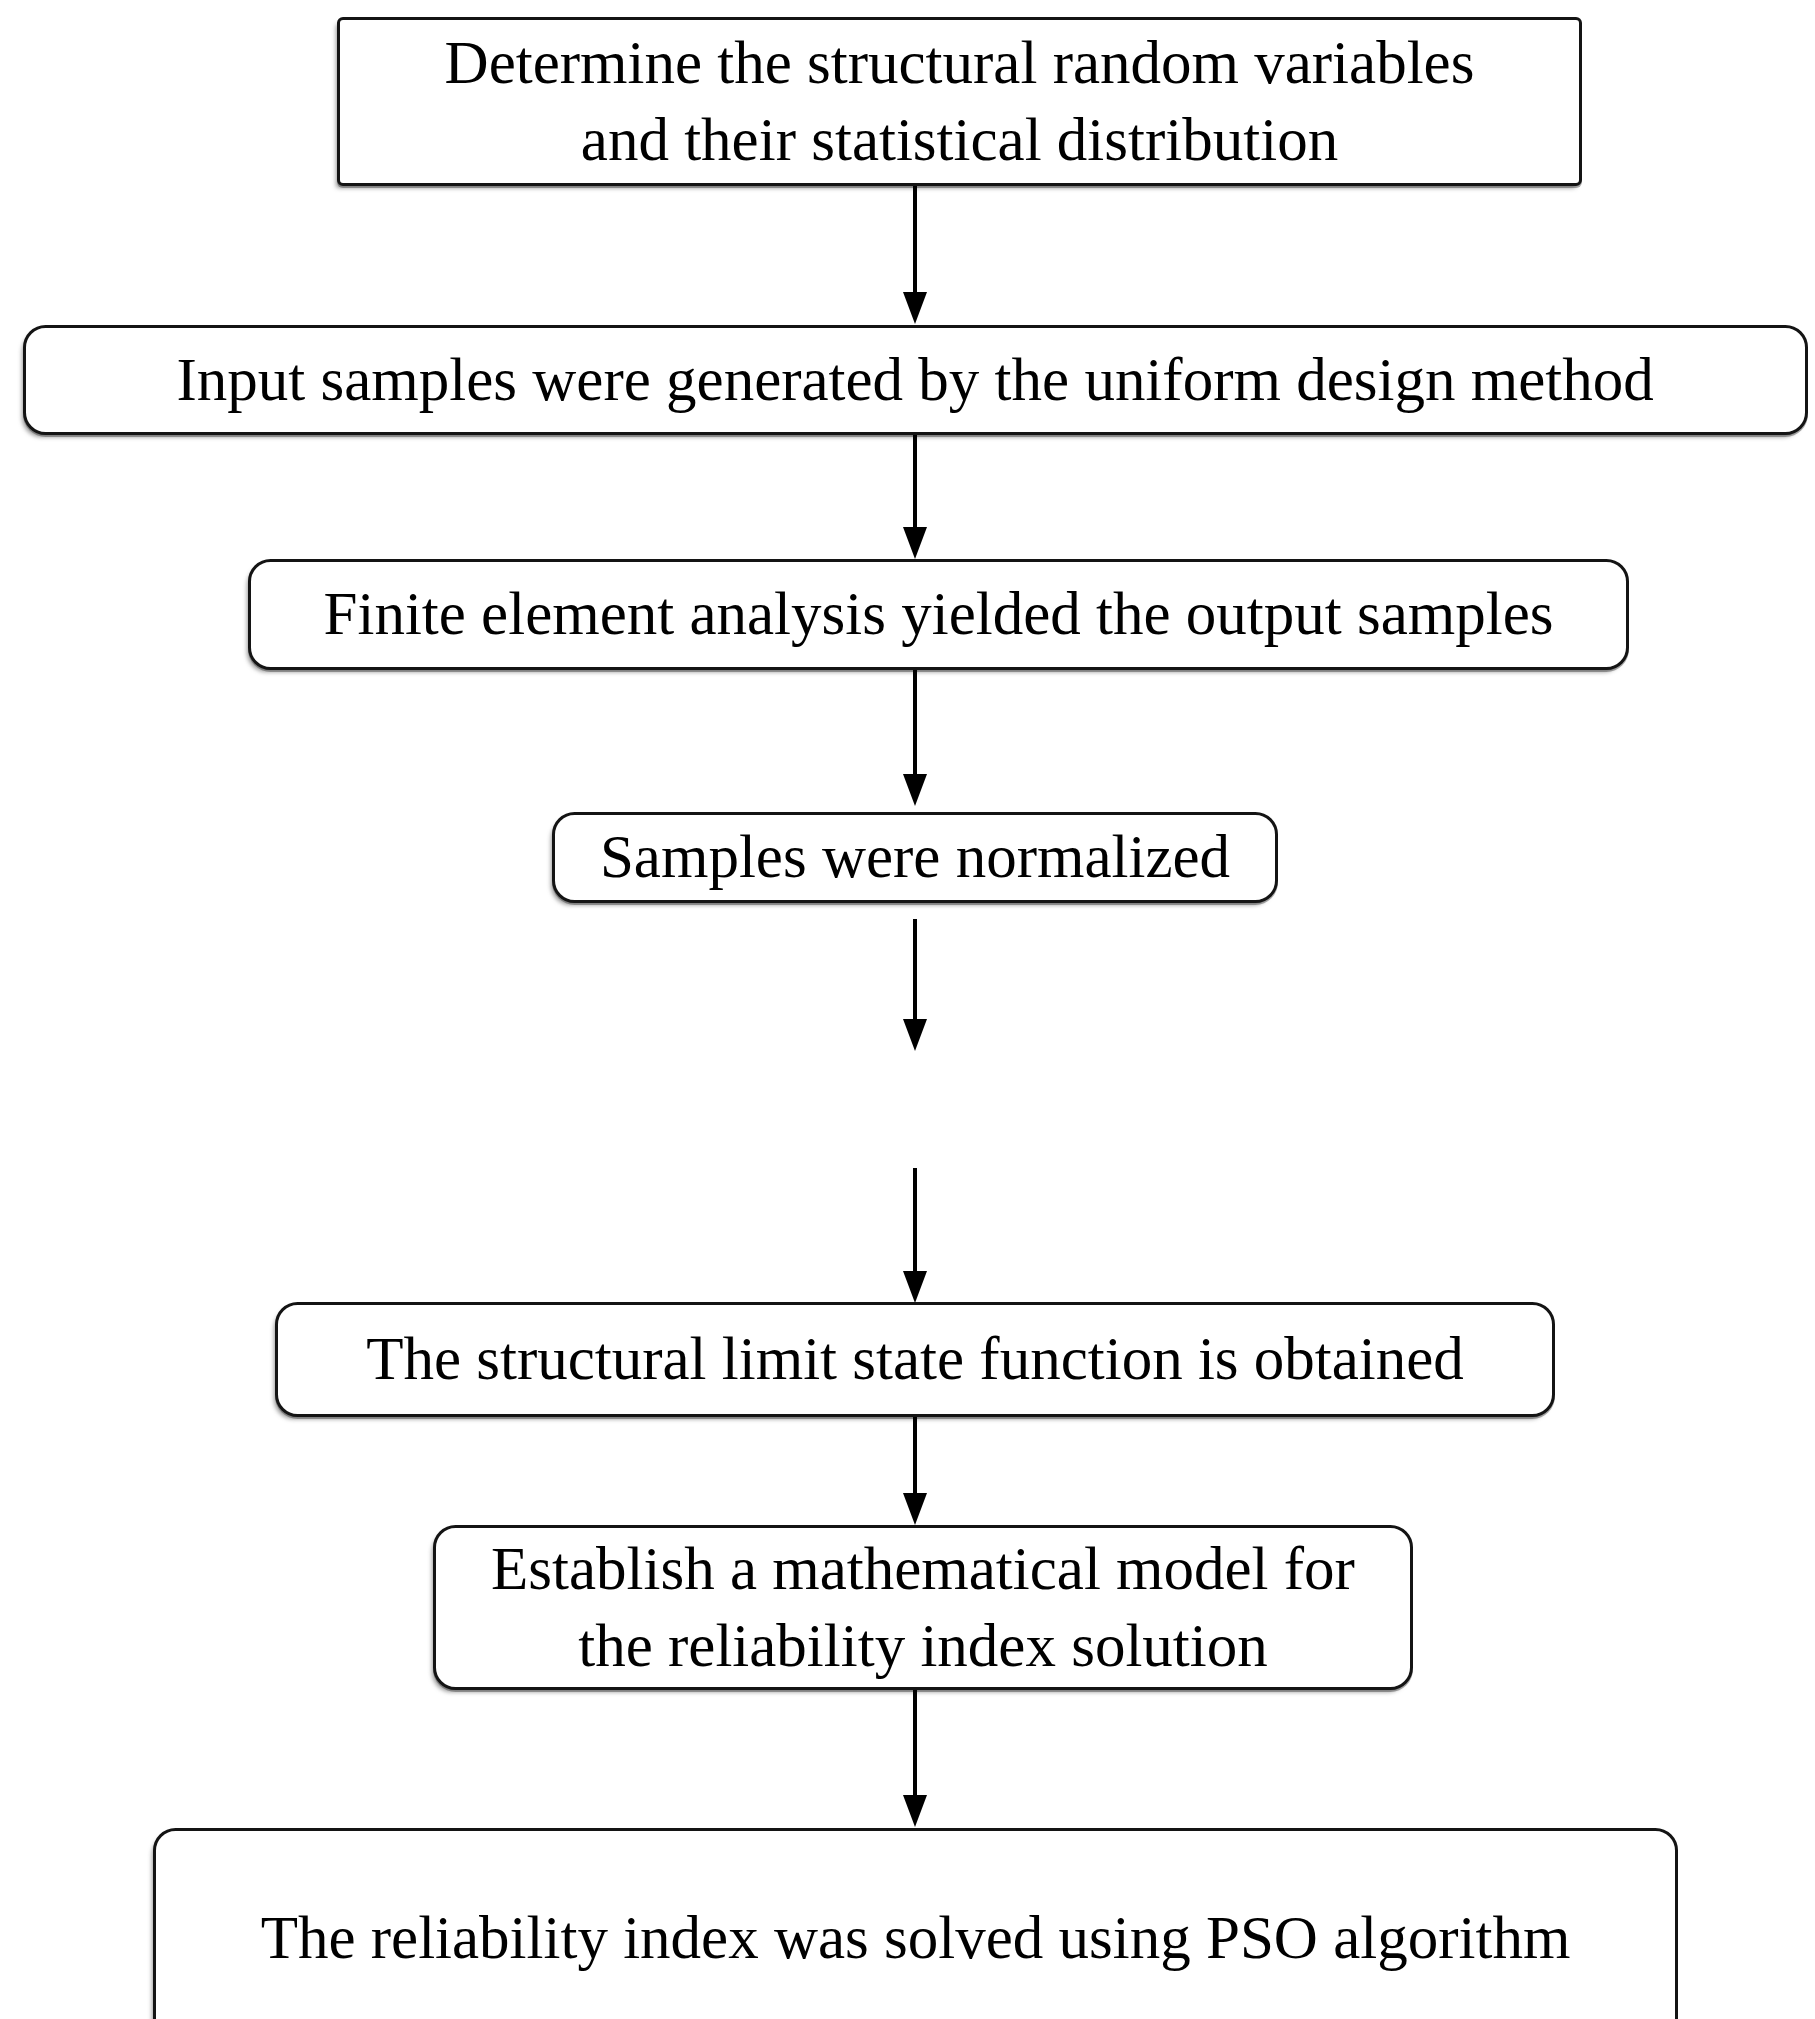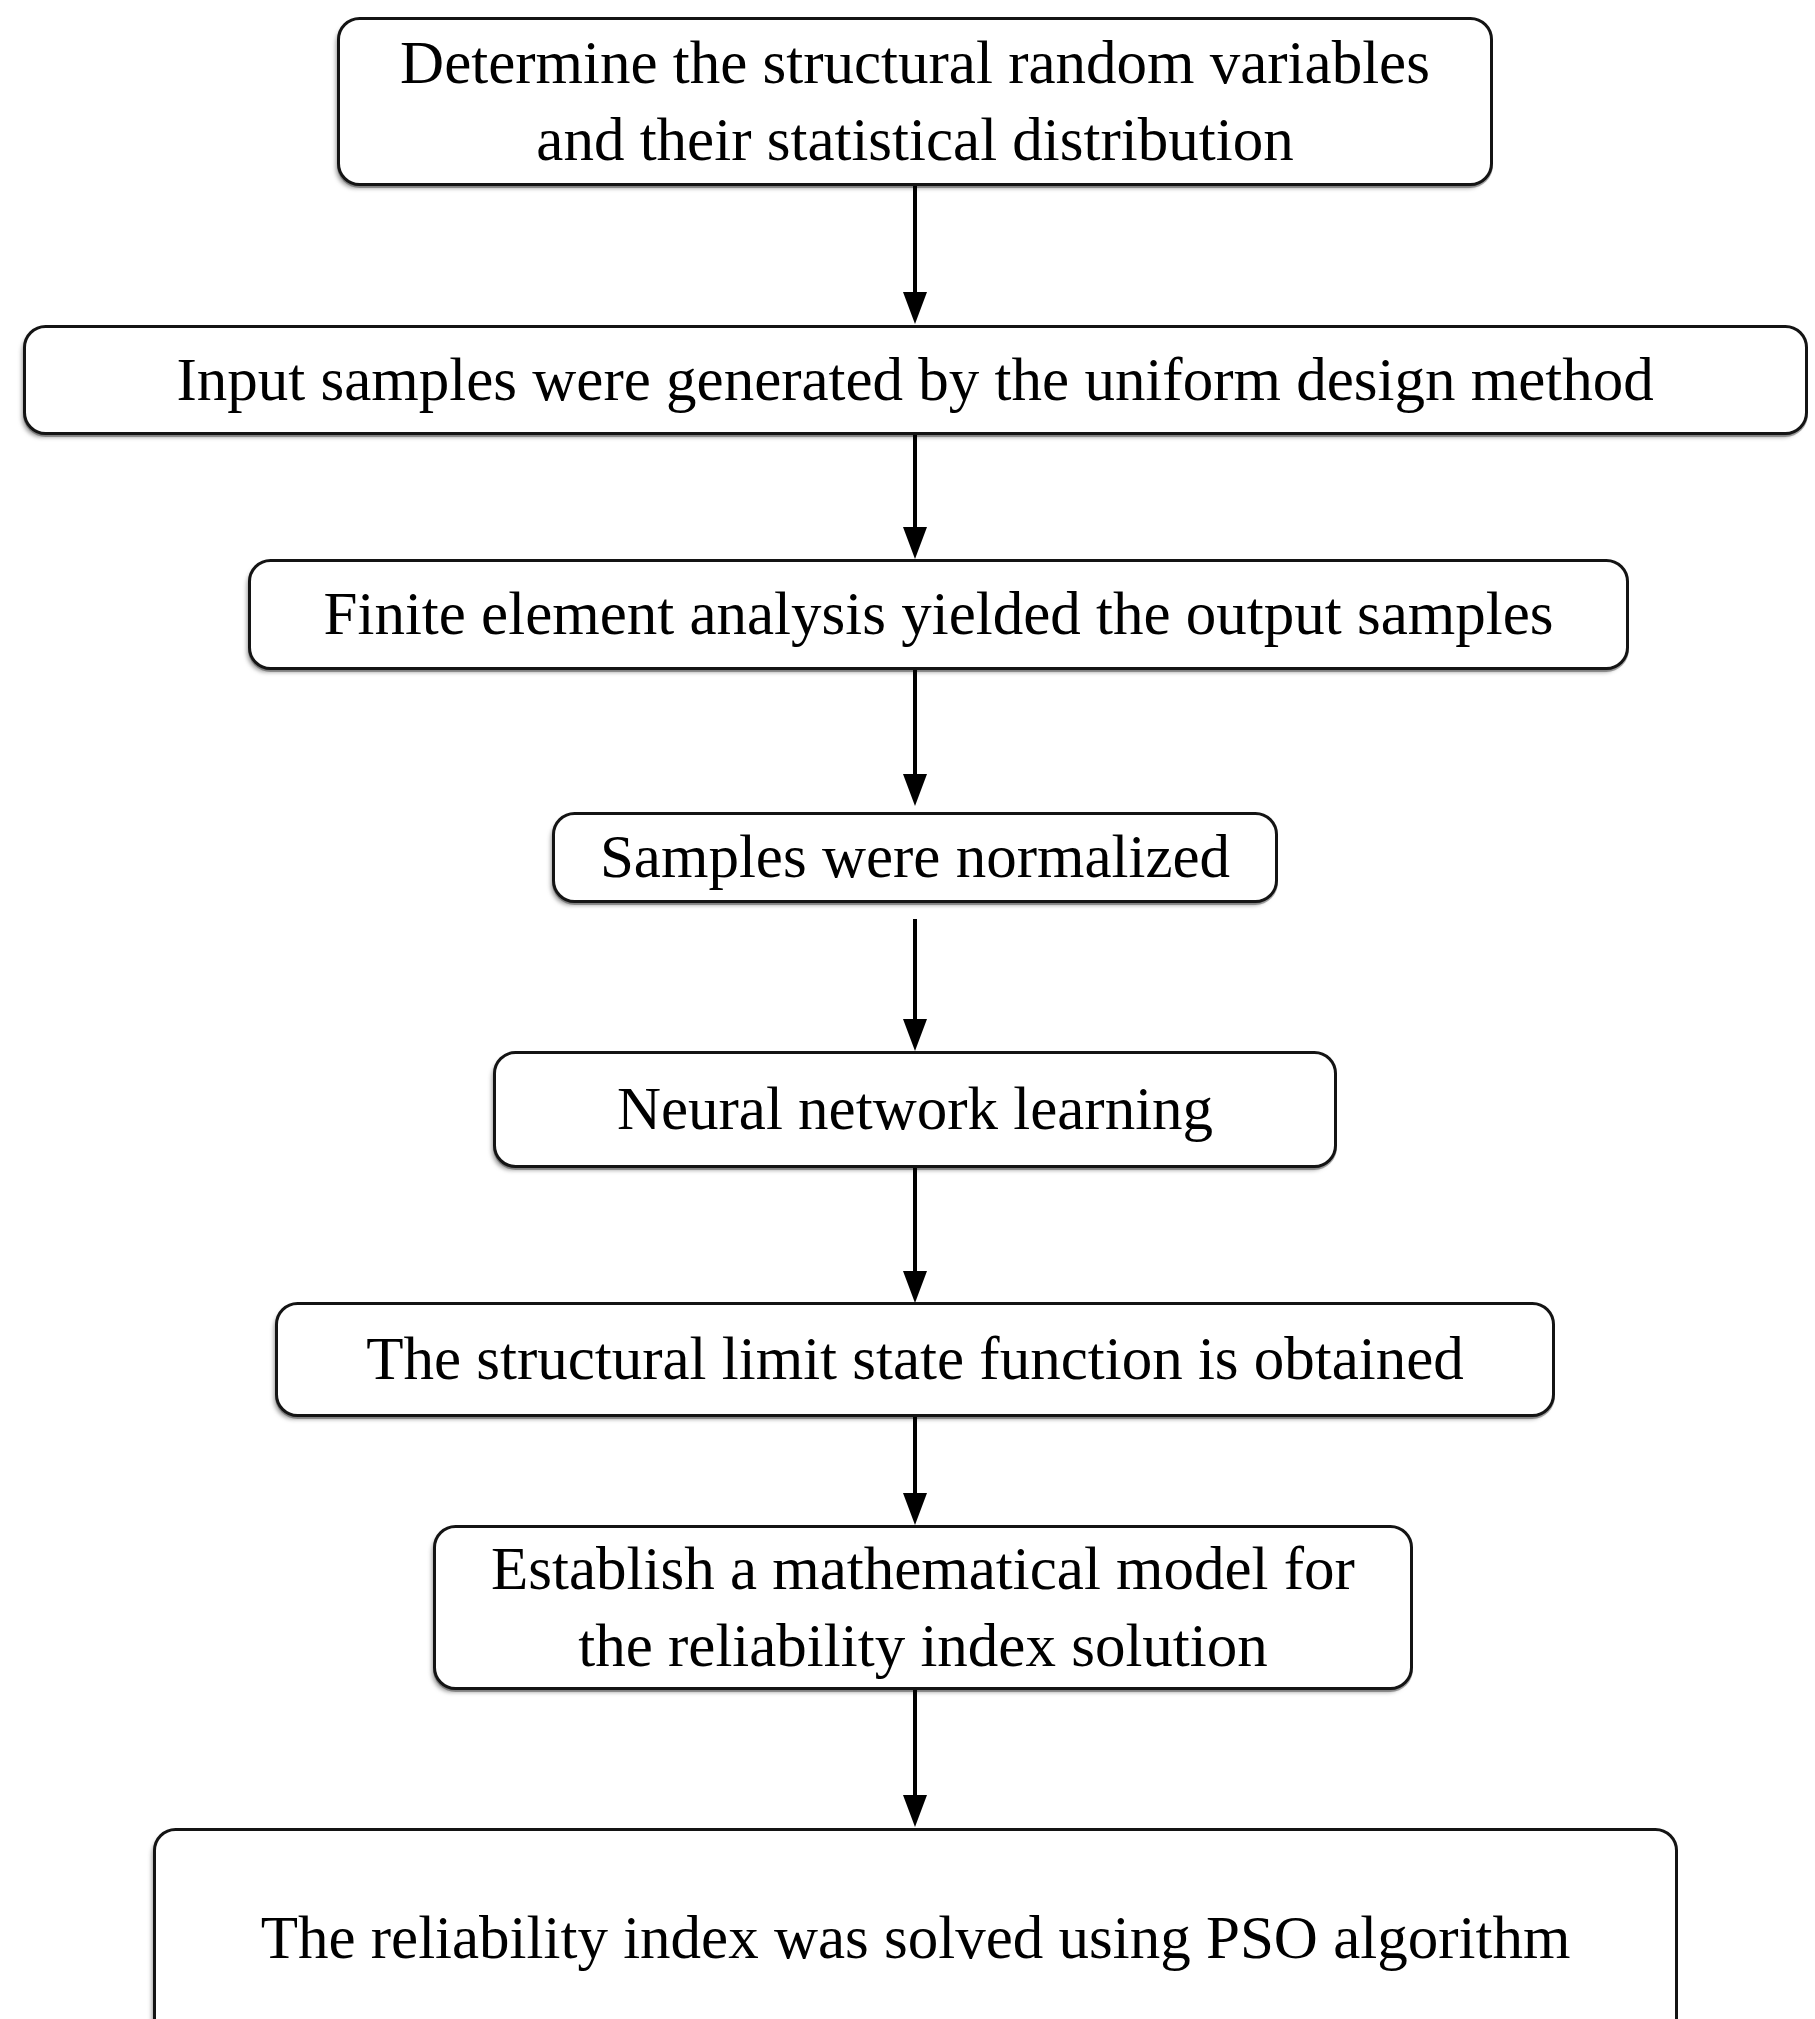--- a/index.html
+++ b/index.html
@@ -51,21 +51,21 @@
     border-left: 12.2px solid transparent;
     border-right: 12.2px solid transparent;
     border-top: 32px solid #000000;
   }
 </style>
 </head>
 <body>
 
 <div id="canvas">
 
-  <div class="flow-box" style="left:337px; top:17px;  width:1156px; height:169px;">Determine the structural random variables
+  <div class="flow-box" style="left:337px; top:17px;  width:1245px; height:169px;border-radius:6px;">Determine the structural random variables
 and their statistical distribution</div>
 
   <div class="arrow" style="left:901px; top:186px; height:138px;">
     <div class="shaft"></div>
     <div class="head"></div>
   </div>
 
   <div class="flow-box" style="left:22.6px;  top:325px; width:1785px; height:110px;text-align:right;">Input samples were generated by the uniform design method</div>
 
   <div class="arrow" style="left:901px; top:435px; height:124px;">
@@ -80,21 +80,20 @@
     <div class="head"></div>
   </div>
 
   <div class="flow-box" style="left:552px; top:812px; width:726px; height:91px;">Samples were normalized</div>
 
   <div class="arrow" style="left:901px; top:919px; height:132px;">
     <div class="shaft"></div>
     <div class="head"></div>
   </div>
 
-  <div class="flow-box" style="left:493px; top:1051px; width:844px; height:117px;">Neural network learning</div>
 
   <div class="arrow" style="left:901px; top:1168px; height:135px;">
     <div class="shaft"></div>
     <div class="head"></div>
   </div>
 
   <div class="flow-box" style="left:275px; top:1302px; width:1280px; height:115px;">The structural limit state function is obtained</div>
 
   <div class="arrow" style="left:901px; top:1417px; height:108px;">
     <div class="shaft"></div>

